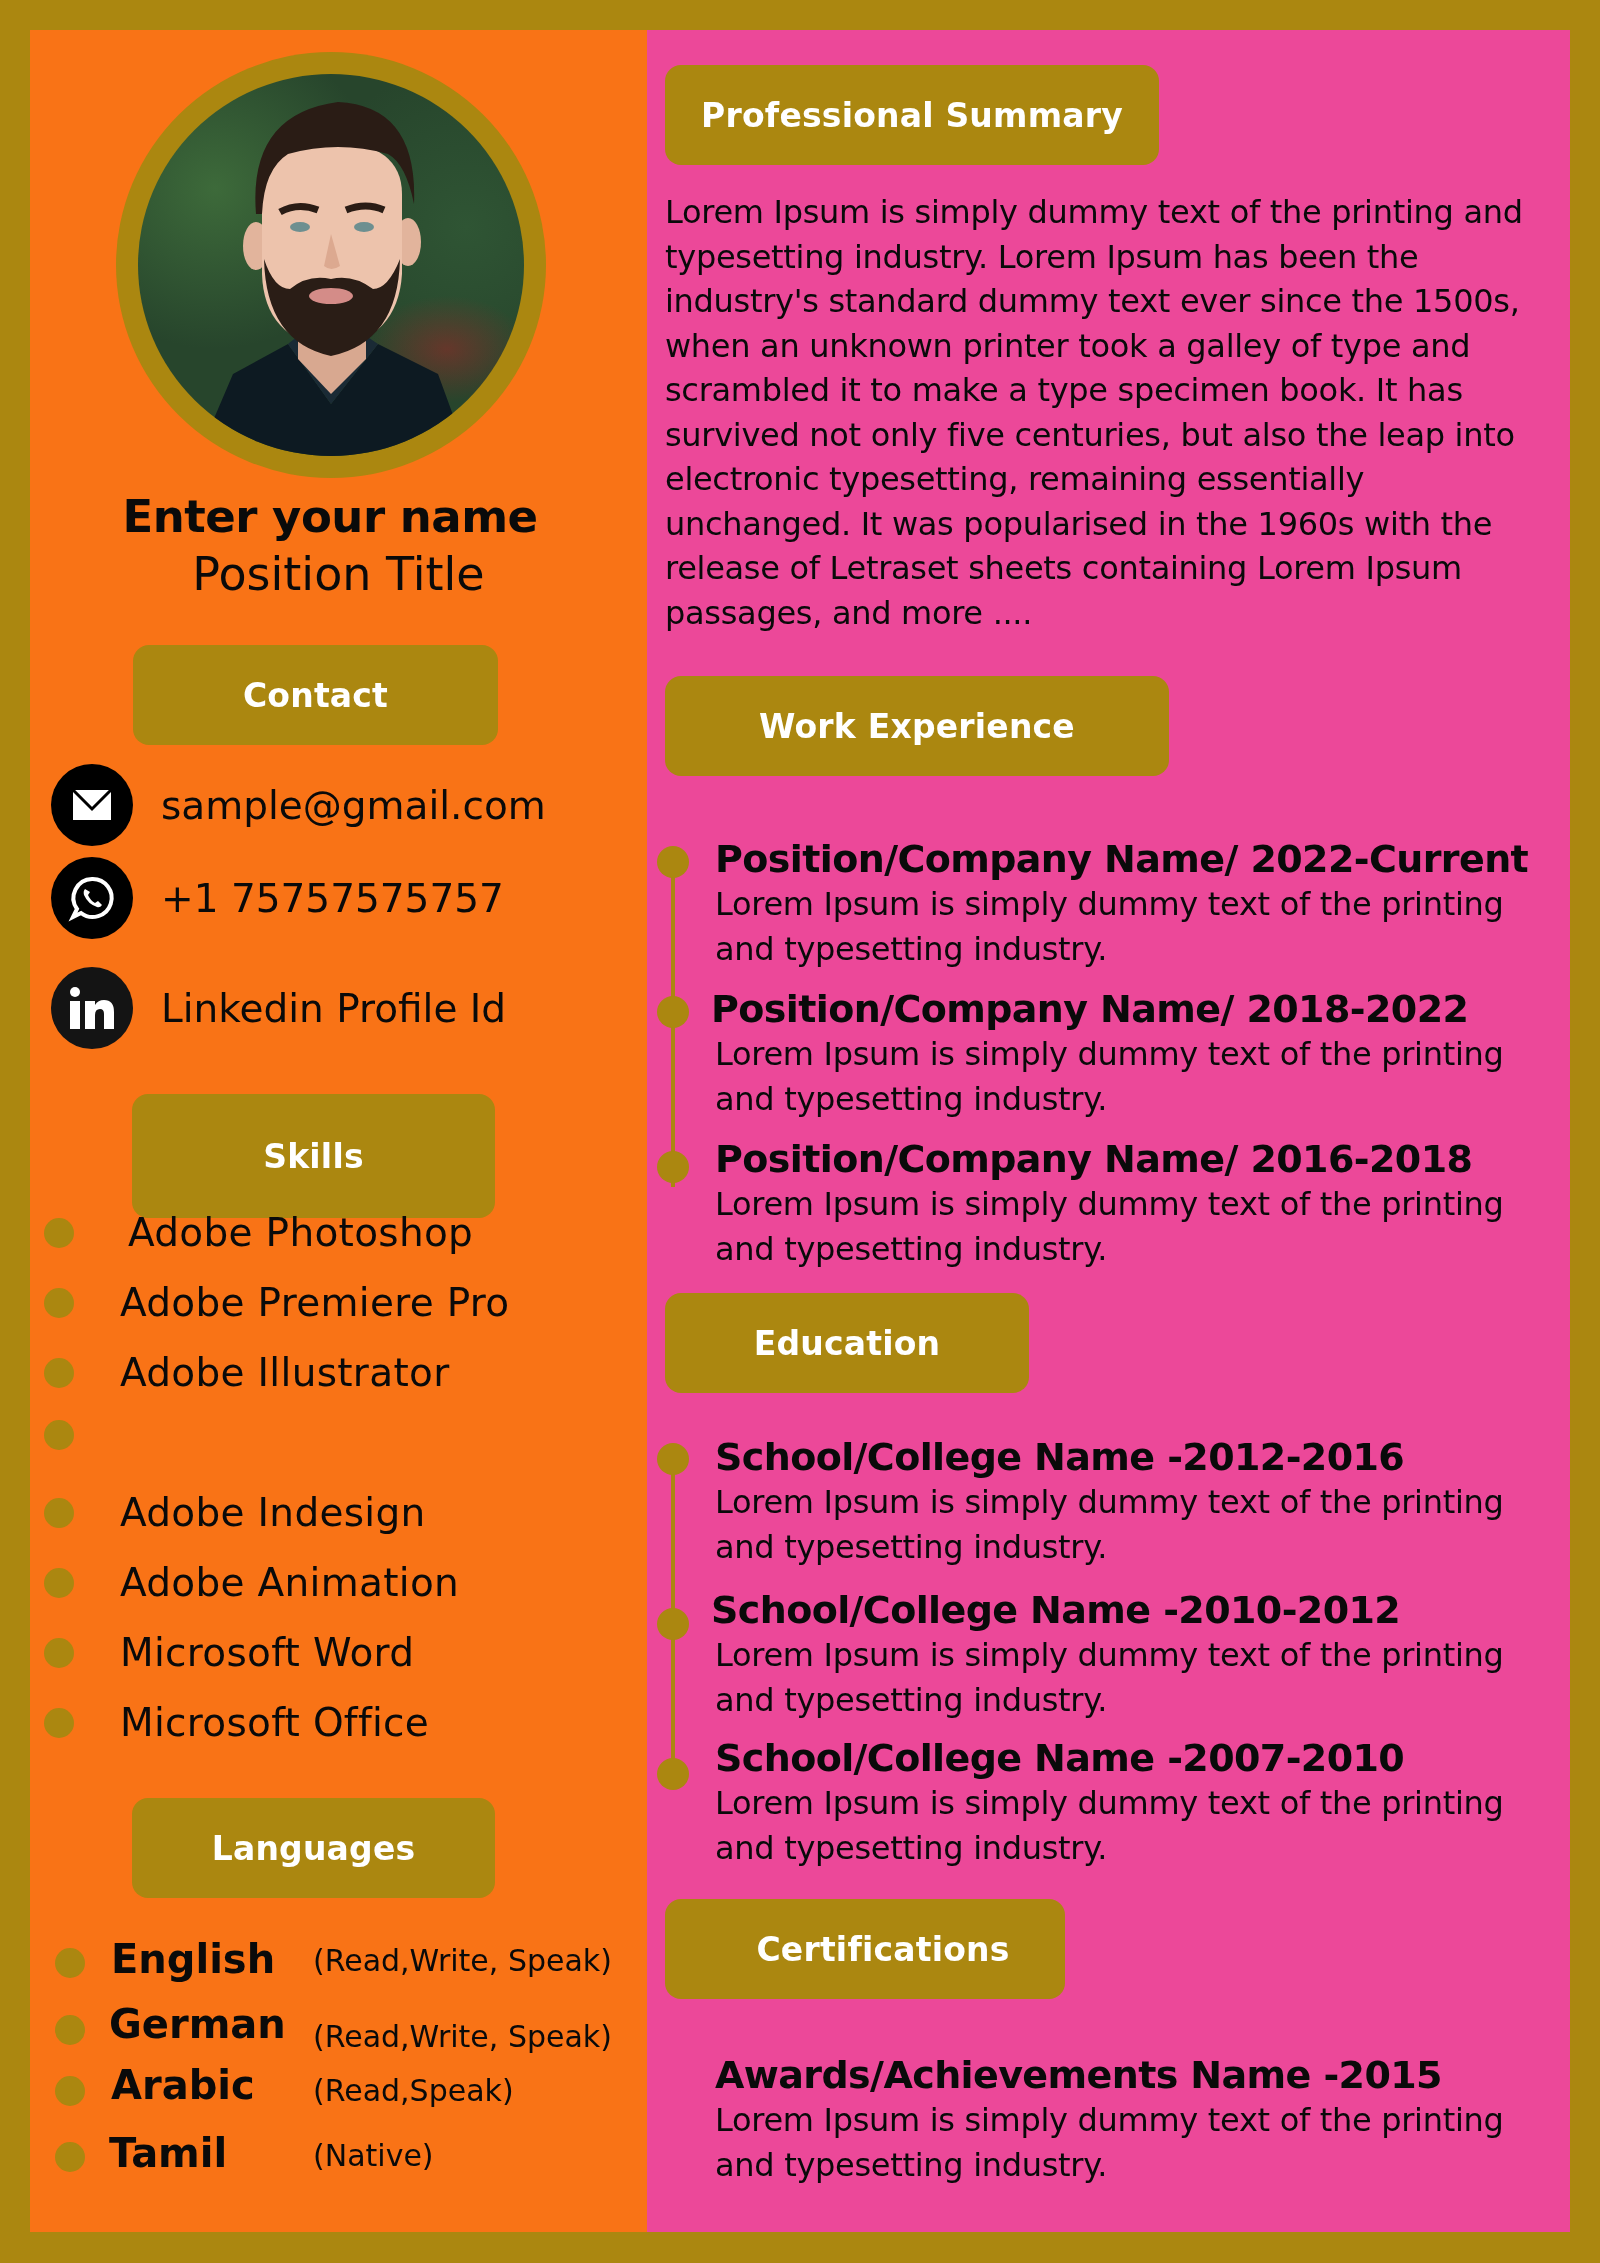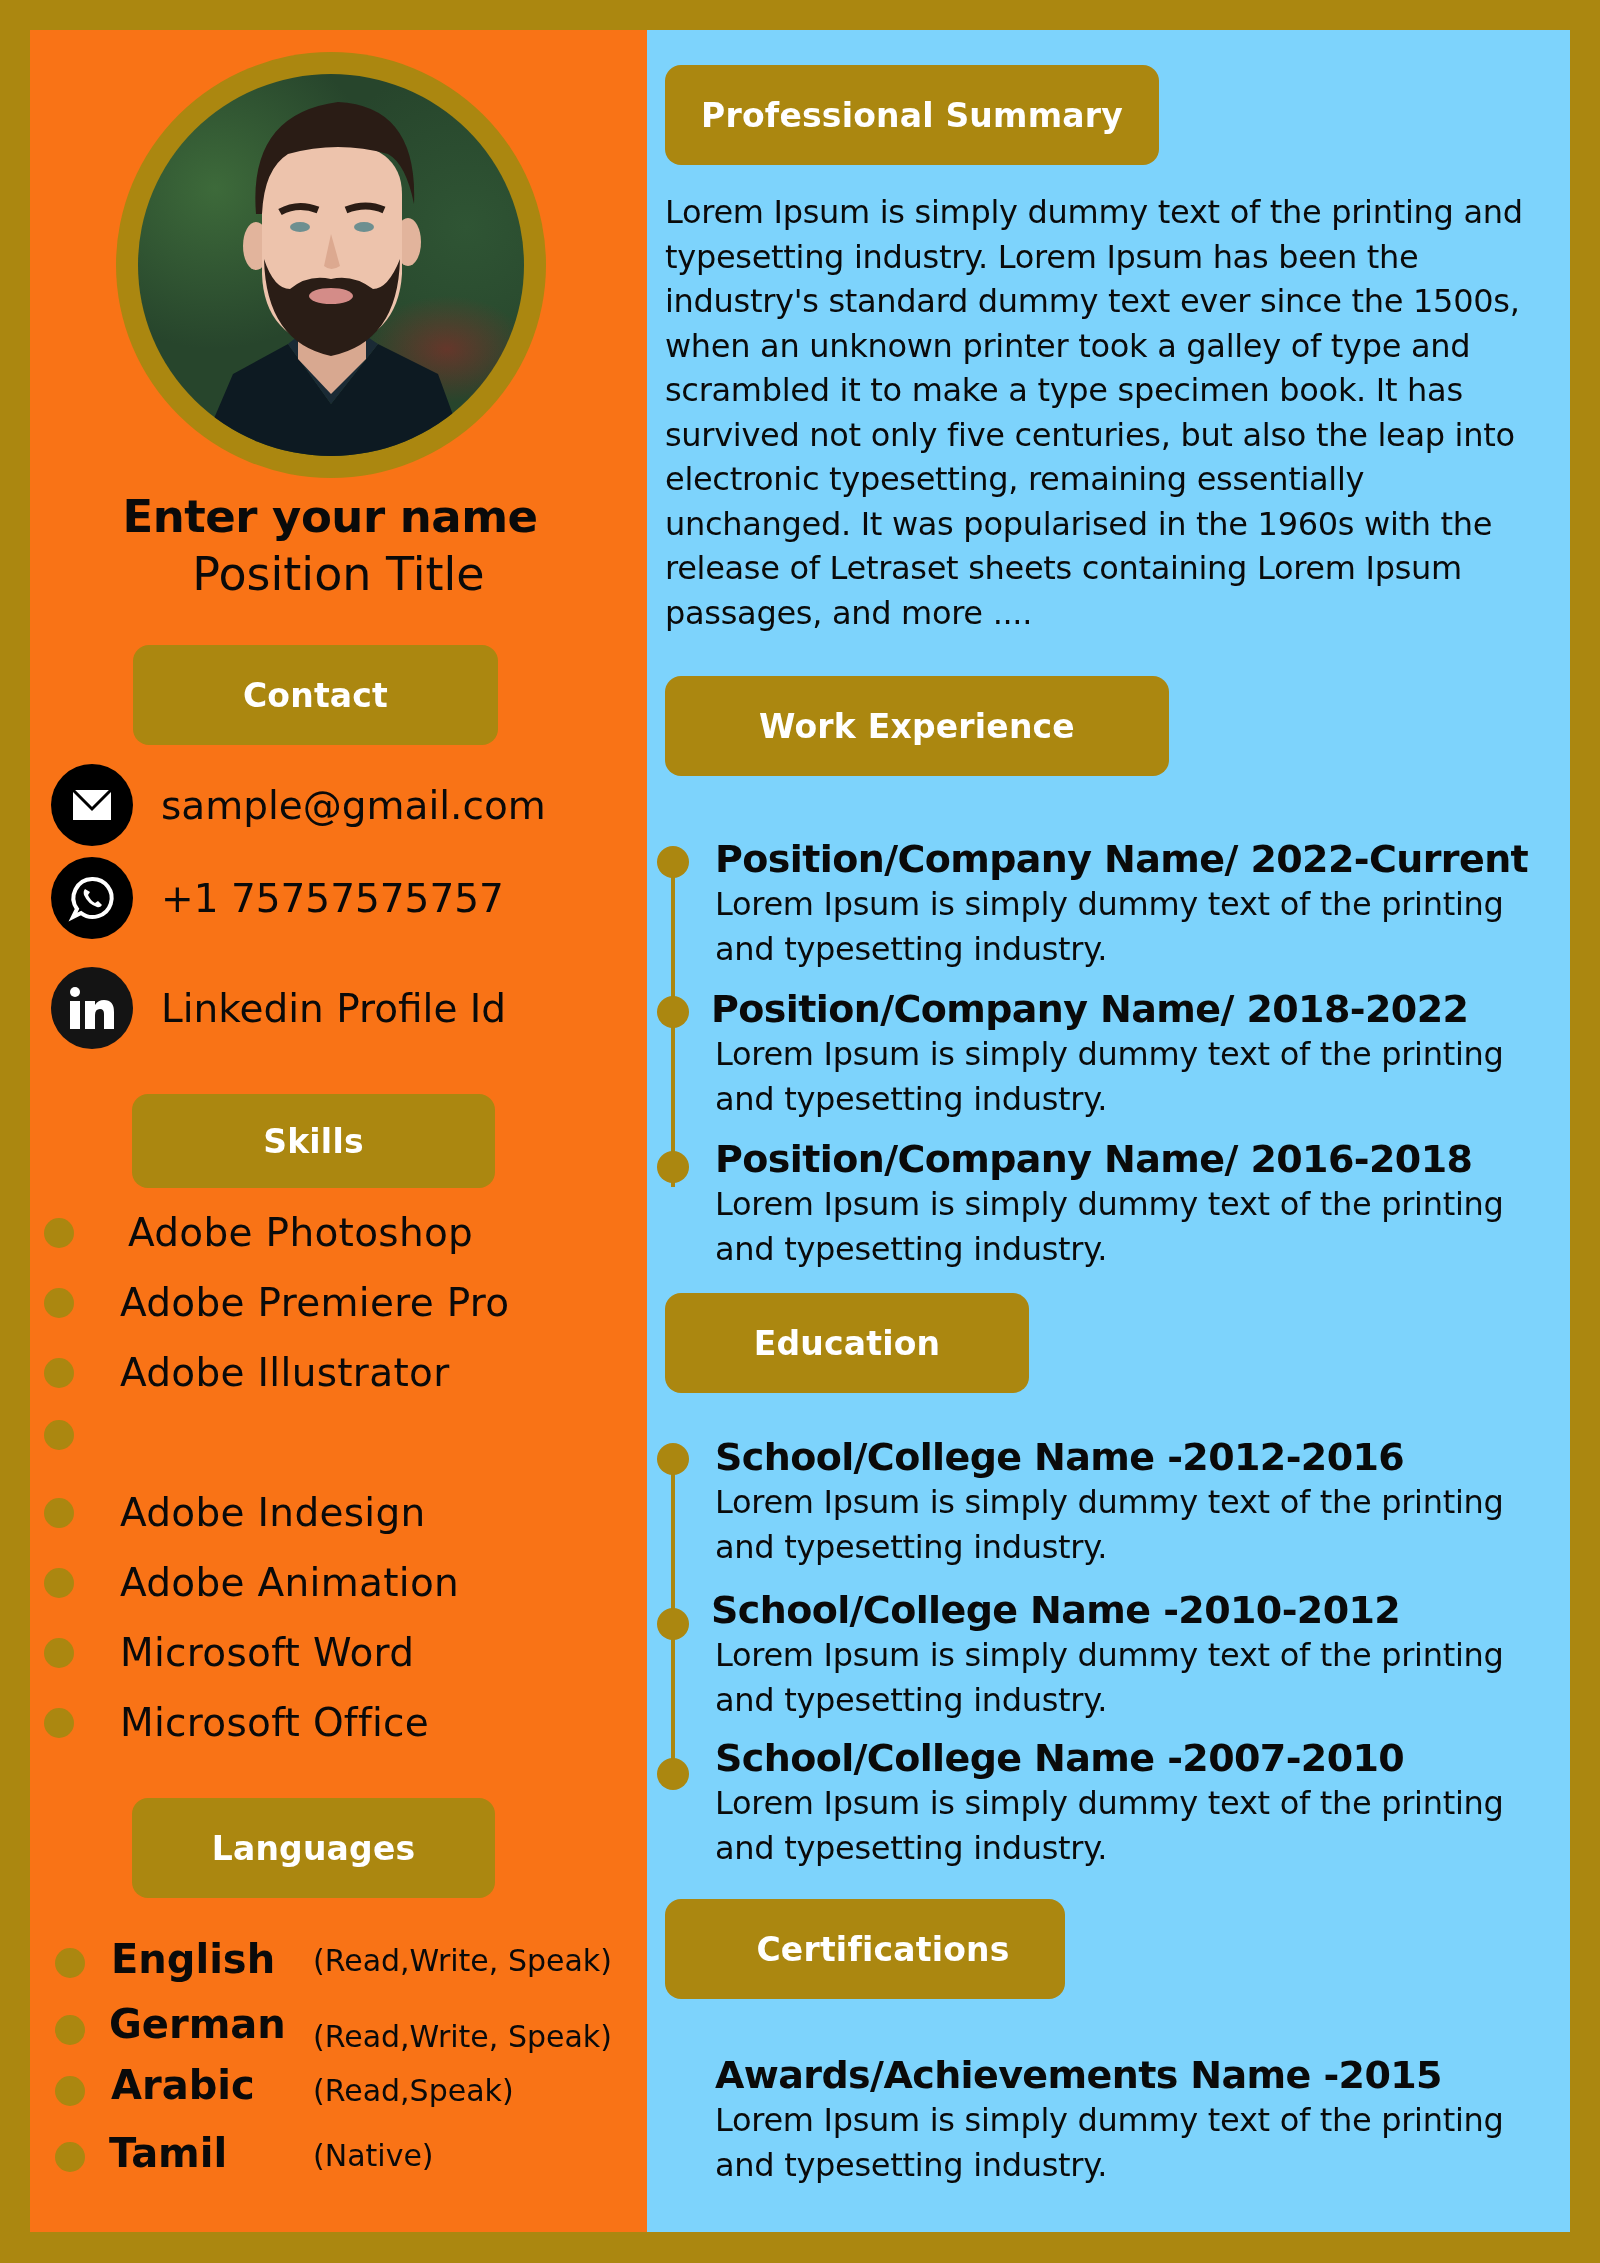--- a/index.html
+++ b/index.html
@@ -4,21 +4,21 @@
 <style>
   html, body { margin: 0; padding: 0; }
   body {
     width: 1600px; height: 2263px; position: relative; overflow: hidden;
     background: #AB8710;
     font-family: "Liberation Sans", "DejaVu Sans", sans-serif;
     color: #0a0a0a;
   }
   .page { position: absolute; left: 30px; top: 30px; width: 1540px; height: 2202px; }
   .left { position: absolute; left: 0; top: 0; width: 617px; height: 2202px; background: #f97316; }
-  .right { position: absolute; left: 617px; top: 0; width: 923px; height: 2202px; background: #7dd3fc; }
+  .right { position: absolute; left: 617px; top: 0; width: 923px; height: 2202px; background: #ec4899; }
 
   .pill {
     position: absolute; background: #AB8710; border-radius: 16px;
     color: #ffffff; font-weight: bold; font-family: "DejaVu Sans", sans-serif;
     display: flex; align-items: center; justify-content: center;
     font-size: 33px; letter-spacing: 0.2px;
   }
 
   
   .photo-ring {
@@ -136,21 +136,21 @@
       <div class="contact-icon" style="background:#141414;">
         <svg width="46" height="44" viewBox="0 0 46 44">
           <circle cx="6" cy="6" r="5" fill="#fff"></circle>
           <rect x="1" y="15" width="10" height="28" fill="#fff"></rect>
           <path d="M16 15 H26 V19 Q29 14 35 14 Q45 14 45 26 V43 H35 V28 Q35 23 31 23 Q26 23 26 29 V43 H16 Z" fill="#fff"></path>
         </svg>
       </div>
       <span class="contact-text">Linkedin Profile Id</span>
     </div>
 
-    <div class="pill" style="left:102px; top:1064px; width:363px; height:94px;">Skills</div>
+    <div class="pill" style="left:102px; top:1064px; width:363px; height:124px;">Skills</div>
 
     <div class="skill" style="top:1180px;gap:8px;">
         <span class="dot"></span>
         <span class="skill-text">Adobe Photoshop</span>
       </div>
     <div class="skill" style="top:1250px;">
         <span class="dot"></span>
         <span class="skill-text">Adobe Premiere Pro</span>
       </div>
     <div class="skill" style="top:1320px;">

